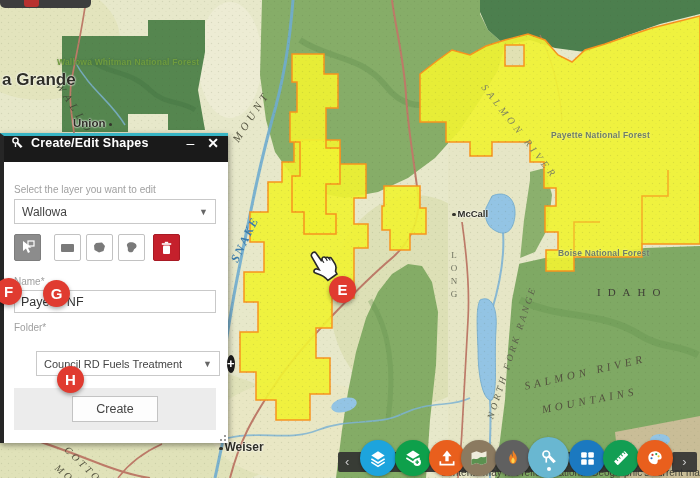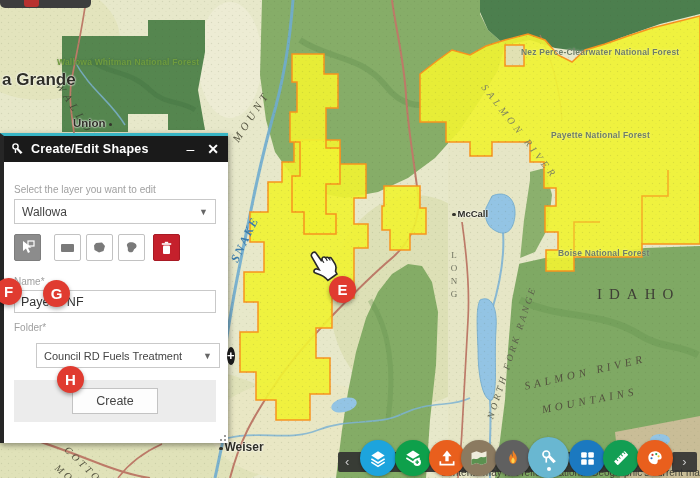--- a/index.html
+++ b/index.html
@@ -11,55 +11,55 @@
   #map-svg{position:absolute;left:0;top:0;z-index:0;}
   .mlabel{position:absolute;white-space:nowrap;z-index:2;}
   .forest-lbl{font-size:8.5px;font-weight:bold;color:#6e7d66;letter-spacing:.2px;
               text-shadow:0 0 2px rgba(255,255,255,.55);}
   .forest-lbl.bright{color:#6f9b3f;text-shadow:0 0 2px rgba(0,40,0,.25);}
   .town{color:#2e2e26;font-weight:bold;text-shadow:0 0 2px #fff,0 0 2px #fff;}
   .town .dot{display:inline-block;width:3.5px;height:3.5px;background:#33332b;
              border-radius:50%;margin-right:2px;vertical-align:1px;}
   .phys{font-family:"Liberation Serif",serif;font-style:italic;color:#53523f;
         letter-spacing:4px;font-size:11px;}
-  .state{font-family:"Liberation Serif",serif;font-size:15px;letter-spacing:7px;
+  .state{font-family:"Liberation Serif",serif;font-size:11px;letter-spacing:7px;
          color:#3f3f36;}
   .river-lbl{font-family:"Liberation Serif",serif;font-style:italic;font-weight:bold;
          color:#3c7cab;font-size:12px;letter-spacing:2px;}
   .vert{writing-mode:vertical-rl;text-orientation:upright;font-size:9px;
         color:#6f7260;letter-spacing:3px;font-family:"Liberation Serif",serif;}
 
   
   .top-frag{position:absolute;left:0;top:0;width:91px;height:8px;background:#3d3d3d;
             border-radius:0 0 5px 5px;z-index:5;}
   .top-frag .red{position:absolute;left:24px;top:0;width:15px;height:7px;
                  background:#b8312f;border-radius:0 0 3px 3px;}
 
   
   .panel{position:absolute;left:0;top:133px;width:228px;height:310px;z-index:10;
          border-top:3px solid #38b4c4;border-left:4px solid #262626;
          box-shadow:1px 2px 6px rgba(0,0,0,.4);background:#fff;box-sizing:border-box;}
-  .panel-header{height:26px;background:#1a1a1a;display:flex;align-items:center;
+  .panel-header{height:26px;background:#1a1a1a;display:flex;
                 padding:0 9px 0 7px;color:#fff;}
   .panel-header .ttl{flex:1;font-size:12.5px;font-weight:600;margin-left:7px;letter-spacing:.2px;}
   .win-btn{color:#fff;font-size:14px;line-height:14px;cursor:default;margin-left:13px;}
   .panel-body{padding:2px 12px 0 10px;}
   .flabel{color:#a0a0a0;font-size:10px;margin-top:17px;}
   .selectbox{margin-top:4px;height:23px;border:1px solid #c9c9c9;background:#fff;
              display:flex;align-items:center;padding:0 7px;font-size:12px;color:#444;}
   .selectbox .val{flex:1;}
   .caret{color:#666;font-size:9px;}
   .tools{margin-top:10px;display:flex;}
   .tbtn{width:25px;height:25px;border:1px solid #c2c2c2;background:#fff;border-radius:2px;
         display:flex;align-items:center;justify-content:center;margin-right:5px;}
   .tbtn.first{background:#8c8c8c;border-color:#7d7d7d;margin-right:13px;}
   .tbtn.danger{background:#c5202c;border-color:#a81a24;margin-left:3px;}
   .txtinput{margin-top:3px;height:21px;border:1px solid #c9c9c9;display:flex;
             align-items:center;padding:0 6px;font-size:12.5px;color:#333;background:#fff;}
-  .folder-row{margin-top:10px;display:flex;align-items:center;padding-left:22px;}
+  .folder-row{margin-top:18px;display:flex;align-items:center;padding-left:22px;}
   .folder-row .selectbox{flex:0 0 168px;margin-top:0;font-size:11px;}
   .plus-btn{width:18px;height:18px;border-radius:50%;background:#1a1a1a;color:#fff;
             font-size:13px;line-height:18px;text-align:center;margin-left:7px;font-weight:bold;}
   .create-wrap{margin-top:12px;background:#ececec;height:42px;display:flex;
                align-items:center;justify-content:center;}
   .create-btn{background:#fdfdfd;border:1px solid #c3c3c3;padding:5px 23px;font-size:12.5px;
               color:#444;}
   .rsz{position:absolute;right:2px;bottom:2px;width:8px;height:8px;}
   .rsz i{position:absolute;background:#9a9a9a;width:2px;height:2px;}
   .rsz i:nth-child(1){right:0;bottom:0;} .rsz i:nth-child(2){right:4px;bottom:0;}
@@ -154,21 +154,20 @@
       <path d="M384,186 L420,186 420,208 426,208 426,234 410,234 410,250 390,250 390,230 382,230 382,206 384,206 Z"></path>
       <rect x="505" y="45" width="19" height="21" fill="#dfe0bd"></rect>
       <path d="M642,244 L642,196 668,196 668,170" fill="none" opacity=".75"></path>
       <path d="M574,257 L574,222 600,222" fill="none" opacity=".6"></path>
     </g>
 
     <rect x="0" y="0" width="700" height="478" fill="url(#spk)" opacity=".45"></rect>
   </svg>
 
   <div class="mlabel forest-lbl bright" style="left:57px;top:57px">Wallowa Whitman National Forest</div>
-  <div class="mlabel forest-lbl" style="left:521px;top:47px">Nez Perce-Clearwater National Forest</div>
   <div class="mlabel forest-lbl" style="left:551px;top:130px">Payette National Forest</div>
   <div class="mlabel forest-lbl" style="left:558px;top:248px">Boise National Forest</div>
   <div class="mlabel state" style="left:597px;top:286px">IDAHO</div>
   <div class="mlabel phys" style="left:488px;top:82px;font-size:10px;color:#7d8160;transform:rotate(52deg);transform-origin:left top">SALMON RIVER</div>
   <div class="mlabel phys" style="left:523px;top:366px;transform:rotate(-13deg)">SALMON RIVER</div>
   <div class="mlabel phys" style="left:541px;top:394px;transform:rotate(-11deg)">MOUNTAINS</div>
   <div class="mlabel phys" style="left:495px;top:410px;font-size:9.5px;letter-spacing:3px;transform:rotate(-72deg);transform-origin:left bottom;color:#5c5f4c">NORTH FORK RANGE</div>
   <div class="mlabel phys" style="left:64px;top:80px;letter-spacing:5px;color:#3e4a36;transform:rotate(57deg);transform-origin:left top">WALLOW</div>
   <div class="mlabel phys" style="left:240px;top:132px;transform:rotate(-57deg);transform-origin:left bottom">MOUNT</div>
   <div class="mlabel vert" style="left:449px;top:250px">LONG</div>

